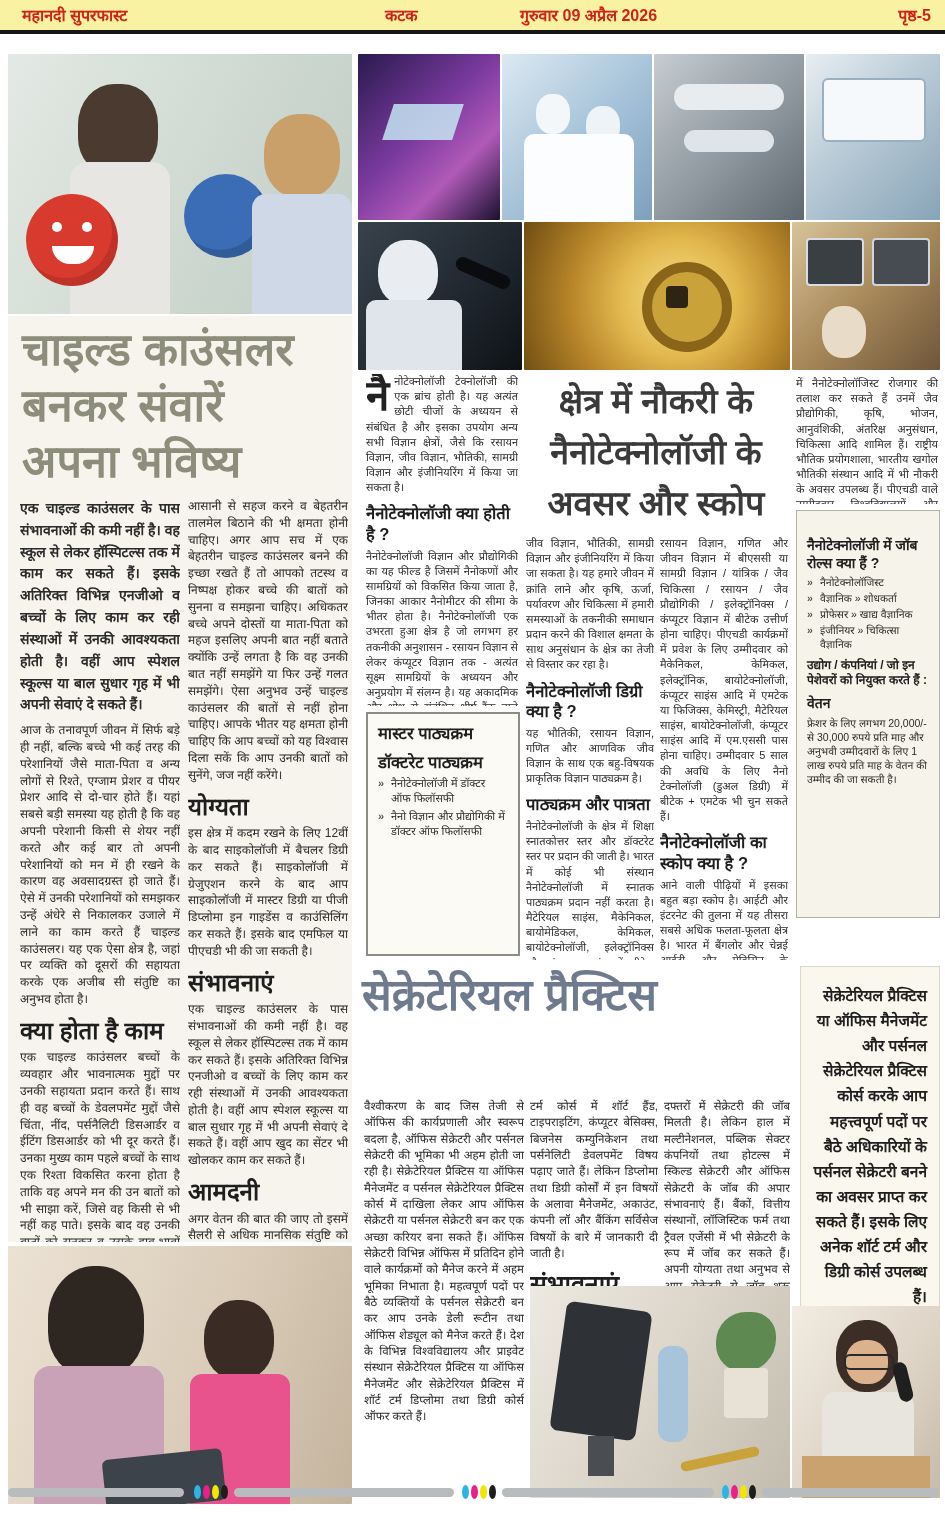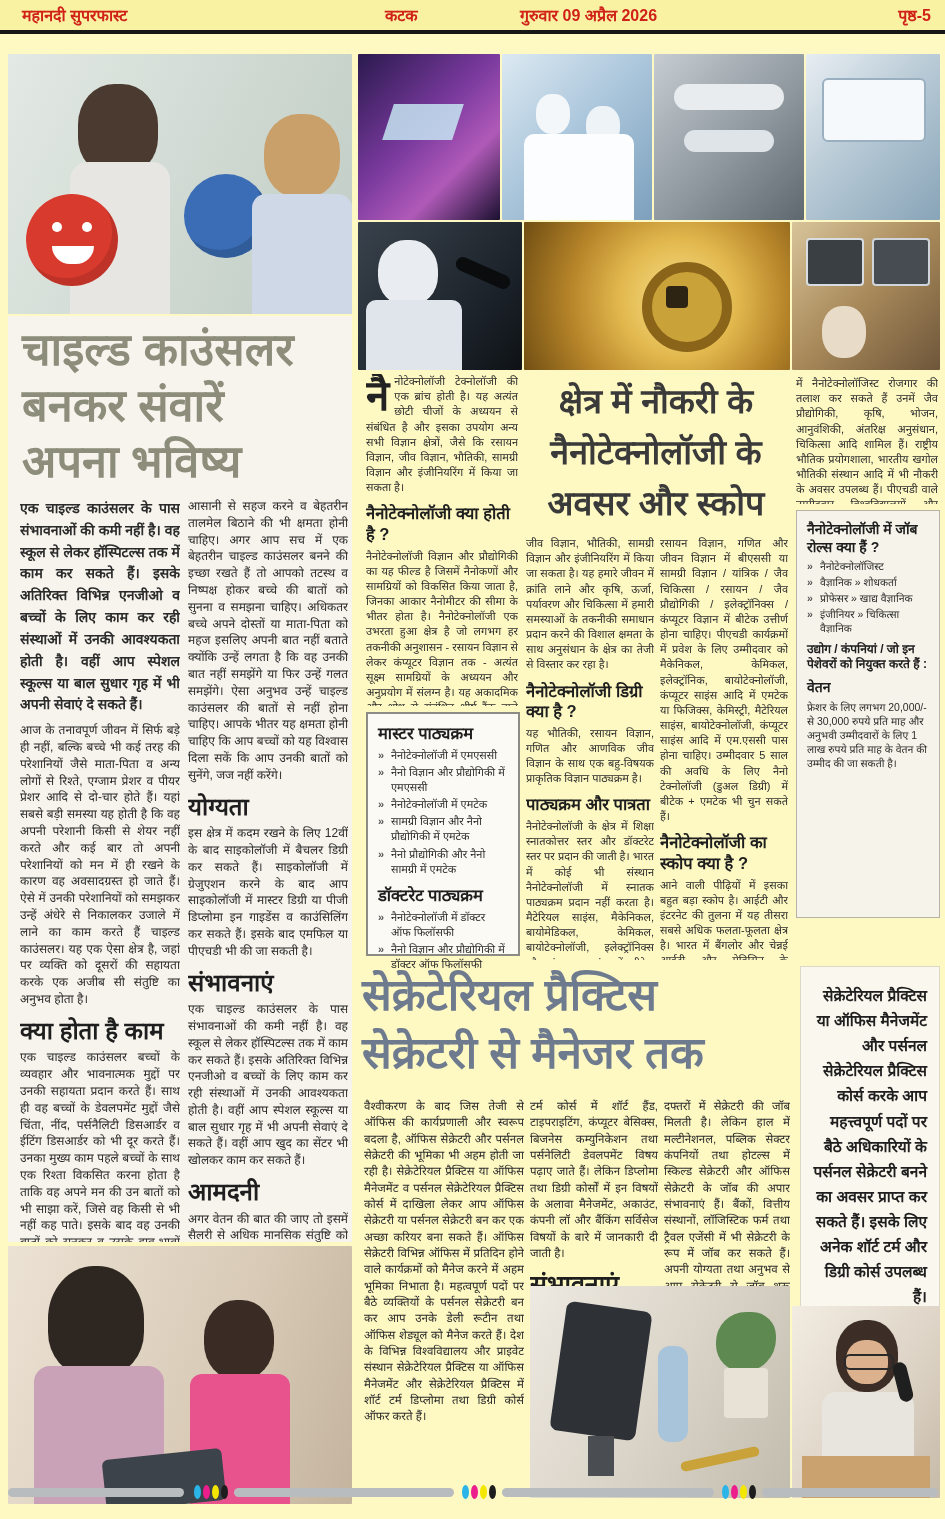--- a/index.html
+++ b/index.html
@@ -1,16 +1,16 @@
 <!DOCTYPE html>
 <html><head>
 <meta charset="utf-8">
 <style>
   html,body{margin:0;padding:0;background:#e8e8e4;}
-  .page{position:relative;width:945px;height:1519px;background:#fef9c3;margin:0 auto;
+  .page{position:relative;width:945px;height:1519px;background:#ffffff;margin:0 auto;
         font-family:"Liberation Sans",sans-serif;color:#2b2b2b;overflow:hidden;}
   .abs{position:absolute;}
   
   .masthead{position:absolute;left:0;top:0;width:945px;height:30px;background:#f8f2a2;
             border-bottom:4px solid #161616;}
   .mh{position:absolute;top:4px;font-weight:bold;color:#d02218;font-size:16px;}
   
   .hl-left{font-weight:bold;color:#8d8d7c;font-size:45px;line-height:1.24;letter-spacing:0;}
   .hl-nano{font-weight:bold;color:#3a3a3a;font-size:34px;line-height:1.5;text-align:center;}
   .hl-sec{font-weight:bold;color:#6e7a8e;font-size:44px;line-height:1.32;}
@@ -133,27 +133,20 @@
   </div>
 
   <div class="col smalltxt" style="left:366px;top:374px;width:152px;height:332px;">
     <p><span class="dropcap">नै</span><span>नोटेक्नोलॉजी टेक्नोलॉजी की एक ब्रांच होती है। यह अत्यंत छोटी चीजों के अध्ययन से संबंधित है और इसका उपयोग अन्य सभी विज्ञान क्षेत्रों, जैसे कि रसायन विज्ञान, जीव विज्ञान, भौतिकी, सामग्री विज्ञान और इंजीनियरिंग में किया जा सकता है।</span></p>
     <h3 class="sub-md">नैनोटेक्नोलॉजी क्या होती है ?</h3>
     <p>नैनोटेक्नोलॉजी विज्ञान और प्रौद्योगिकी का यह फील्ड है जिसमें नैनोकणों और सामग्रियों को विकसित किया जाता है, जिनका आकार नैनोमीटर की सीमा के भीतर होता है। नैनोटेक्नोलॉजी एक उभरता हुआ क्षेत्र है जो लगभग हर तकनीकी अनुशासन - रसायन विज्ञान से लेकर कंप्यूटर विज्ञान तक - अत्यंत सूक्ष्म सामग्रियों के अध्ययन और अनुप्रयोग में संलग्न है। यह अकादमिक और शोध से संबंधित शीर्ष रैंक वाले विषयों में से एक है। नैनोटेक्नोलॉजी टेक्नोलॉजी की एक ब्रांच होती है। यह अत्यंत छोटी चीजों के अध्ययन से संबंधित है और इसका उपयोग अन्य सभी विज्ञान क्षेत्रों, जैसे कि रसायन विज्ञान,</p>
   </div>
 
   <div class="course-box" style="left:366px;top:712px;width:130px;height:222px;">
     <h3 class="sub-md" style="margin-top:0;">मास्टर पाठ्यक्रम</h3>
-    <ul class="mark smalltxt">
-      <li>नैनोटेक्नोलॉजी में एमएससी</li>
-      <li>नैनो विज्ञान और प्रौद्योगिकी में एमएससी</li>
-      <li>नैनोटेक्नोलॉजी में एमटेक</li>
-      <li>सामग्री विज्ञान और नैनो प्रौद्योगिकी में एमटेक</li>
-      <li>नैनो प्रौद्योगिकी और नैनो सामग्री में एमटेक</li>
-    </ul>
     <h3 class="sub-md">डॉक्टरेट पाठ्यक्रम</h3>
     <ul class="mark smalltxt">
       <li>नैनोटेक्नोलॉजी में डॉक्टर ऑफ फिलॉसफी</li>
       <li>नैनो विज्ञान और प्रौद्योगिकी में डॉक्टर ऑफ फिलॉसफी</li>
     </ul>
   </div>
 
   <div class="abs hl-nano" style="left:522px;top:376px;width:268px;">
     <div>क्षेत्र में नौकरी के</div>
     <div>नैनोटेक्नोलॉजी के</div>
@@ -173,36 +166,35 @@
     <h3 class="sub-md">नैनोटेक्नोलॉजी का स्कोप क्या है ?</h3>
     <p>आने वाली पीढ़ियों में इसका बहुत बड़ा स्कोप है। आईटी और इंटरनेट की तुलना में यह तीसरा सबसे अधिक फलता-फूलता क्षेत्र है। भारत में बैंगलोर और चेन्नई आईटी और मेडिसिन के विनिर्माण केंद्र हैं। भारत सरकार ने पहले ही नैनोसाइंस और नैनो टेक्नोलॉजी और विज्ञान और प्रौद्योगिकी विभाग जैसी विभिन्न फंडिंग एजेंसियों को शुरू कर दिया है।</p>
 
   </div>
 
   <div class="col smalltxt" style="left:796px;top:376px;width:142px;height:128px;">
     <p>में नैनोटेक्नोलॉजिस्ट रोजगार की तलाश कर सकते हैं उनमें जैव प्रौद्योगिकी, कृषि, भोजन, आनुवंशिकी, अंतरिक्ष अनुसंधान, चिकित्सा आदि शामिल हैं। राष्ट्रीय भौतिक प्रयोगशाला, भारतीय खगोल भौतिकी संस्थान आदि में भी नौकरी के अवसर उपलब्ध हैं। पीएचडी वाले उम्मीदवार विश्वविद्यालयों और कॉलेजों या अनुसंधान क्षेत्रों में संकाय सदस्यों के रूप में भी शामिल हो सकते हैं।</p>
   </div>
 
   <div class="jobs-box" style="left:796px;top:510px;width:122px;height:386px;font-size:10.5px;line-height:1.34;">
-    <h3 class="sub-sm" style="margin-top:0;">नैनोटेक्नोलॉजी में जॉब रोल्स क्या हैं ?</h3>
+    <h3 class="sub-sm" style="margin-top:16px;">नैनोटेक्नोलॉजी में जॉब रोल्स क्या हैं ?</h3>
     <ul class="mark">
       <li>नैनोटेक्नोलॉजिस्ट</li>
       <li>वैज्ञानिक  »  शोधकर्ता</li>
       <li>प्रोफेसर  »  खाद्य वैज्ञानिक</li>
       <li>इंजीनियर  »  चिकित्सा वैज्ञानिक</li>
     </ul>
     <h3 class="sub-sm" style="font-size:12px;">उद्योग / कंपनियां / जो इन पेशेवरों को नियुक्त करते हैं :</h3>
     <h3 class="sub-sm">वेतन</h3>
     <p style="text-align:left;">फ्रेशर के लिए लगभग 20,000/- से 30,000 रुपये प्रति माह और अनुभवी उम्मीदवारों के लिए 1 लाख रुपये प्रति माह के वेतन की उम्मीद की जा सकती है।</p>
 
   </div>
 
   <div class="abs hl-sec" style="left:362px;top:966px;width:430px;">
     <div>सेक्रेटेरियल प्रैक्टिस</div>
-    <div>सेक्रेटरी से मैनेजर तक</div>
   </div>
 
   <div class="col midtxt" style="left:364px;top:1098px;width:160px;height:382px;">
     <p>वैश्वीकरण के बाद जिस तेजी से ऑफिस की कार्यप्रणाली और स्वरूप बदला है, ऑफिस सेक्रेटरी और पर्सनल सेक्रेटरी की भूमिका भी अहम होती जा रही है। सेक्रेटेरियल प्रैक्टिस या ऑफिस मैनेजमेंट व पर्सनल सेक्रेटेरियल प्रैक्टिस कोर्स में दाखिला लेकर आप ऑफिस सेक्रेटरी या पर्सनल सेक्रेटरी बन कर एक अच्छा करियर बना सकते हैं। ऑफिस सेक्रेटरी विभिन्न ऑफिस में प्रतिदिन होने वाले कार्यक्रमों को मैनेज करने में अहम भूमिका निभाता है। महत्वपूर्ण पदों पर बैठे व्यक्तियों के पर्सनल सेक्रेटरी बन कर आप उनके डेली रूटीन तथा ऑफिस शेड्यूल को मैनेज करते हैं। देश के विभिन्न विश्वविद्यालय और प्राइवेट संस्थान सेक्रेटेरियल प्रैक्टिस या ऑफिस मैनेजमेंट और सेक्रेटेरियल प्रैक्टिस में शॉर्ट टर्म डिप्लोमा तथा डिग्री कोर्स ऑफर करते हैं।</p>
 
   </div>
 
   <div class="col midtxt" style="left:530px;top:1098px;width:128px;height:208px;">
     <p>टर्म कोर्स में शॉर्ट हैंड, टाइपराइटिंग, कंप्यूटर बेसिक्स, बिजनेस कम्युनिकेशन तथा पर्सनेलिटी डेवलपमेंट विषय पढ़ाए जाते हैं। लेकिन डिप्लोमा तथा डिग्री कोर्सों में इन विषयों के अलावा मैनेजमेंट, अकाउंट, कंपनी लॉ और बैंकिंग सर्विसेज विषयों के बारे में जानकारी दी जाती है।</p>
     <h2 class="sub-lg" style="font-size:25px;">संभावनाएं</h2>

